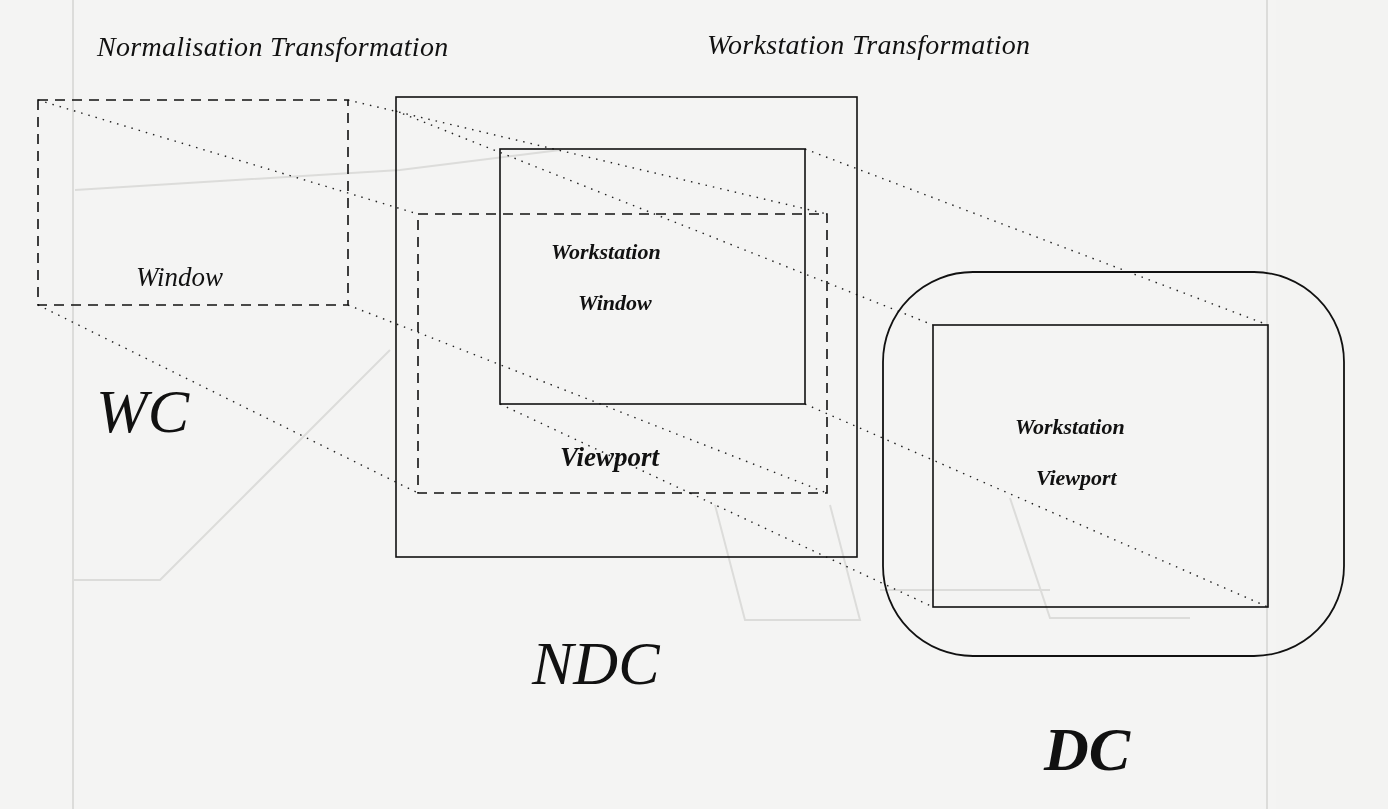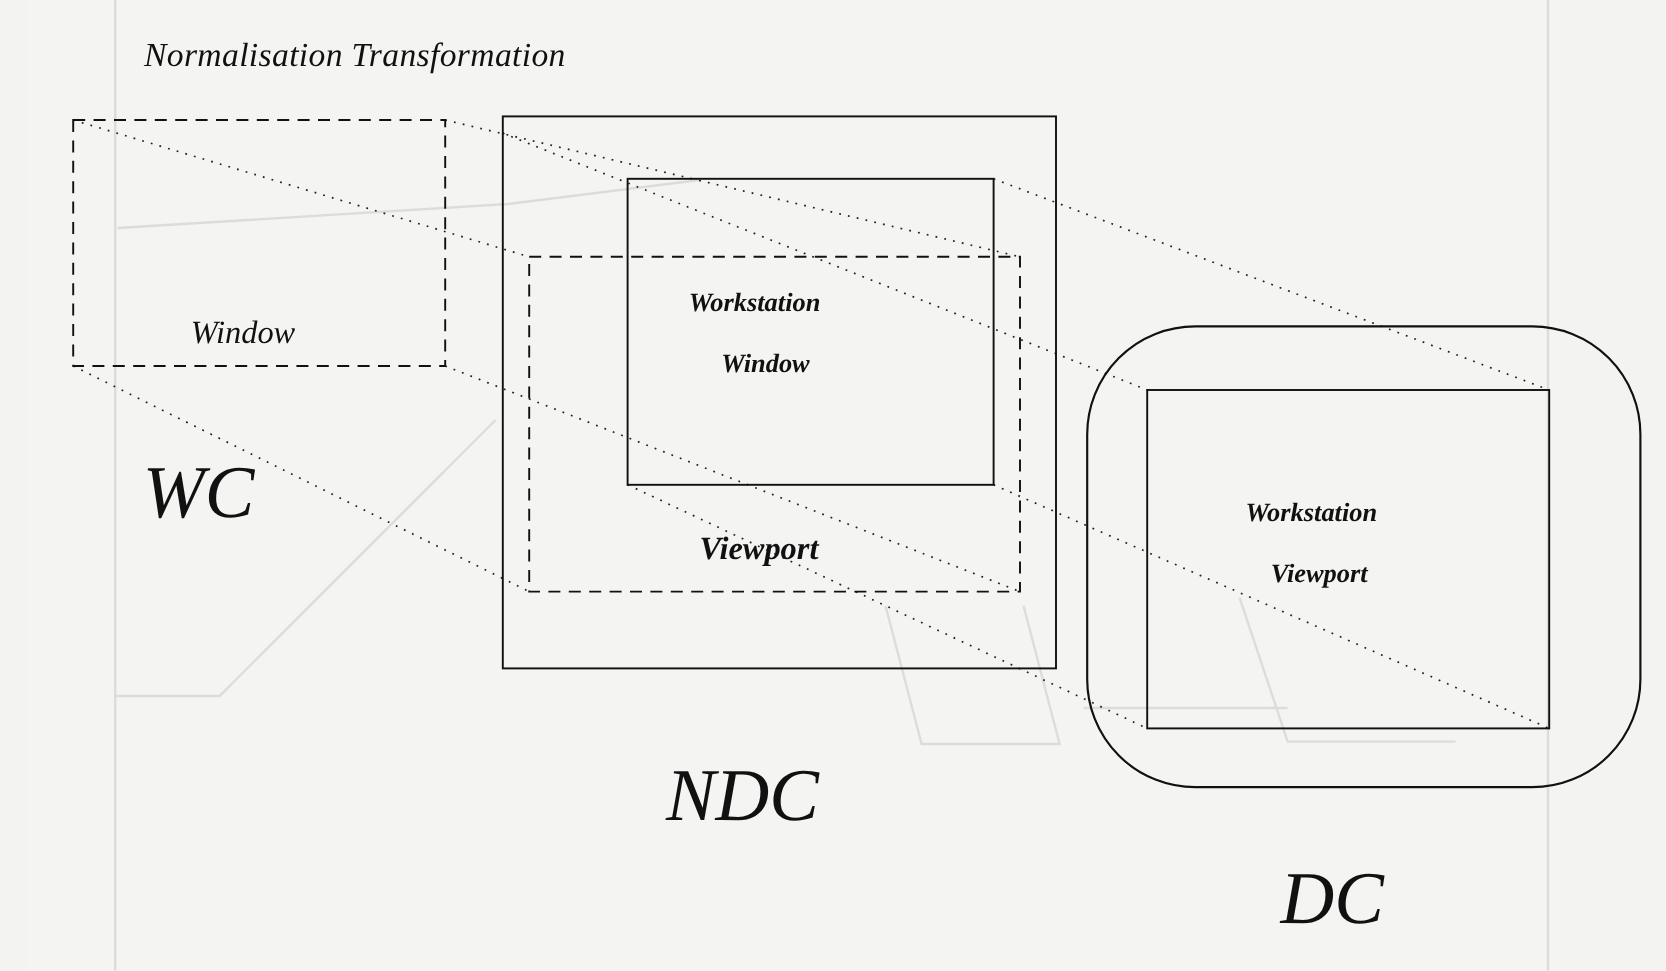--- a/index.html
+++ b/index.html
@@ -8,21 +8,20 @@
       width: 1388px;
       height: 809px;
       overflow: hidden;
       background: #f3f3f2;
     }
     .canvas {
       position: relative;
       width: 1276px;
       height: 809px;
       background: #f4f4f3;
-      margin-left: 23px;
     }
     svg.diagram {
       position: absolute;
       left: 0;
       top: 0;
       width: 1388px;
       height: 809px;
     }
     .lbl {
       position: absolute;
@@ -75,27 +74,28 @@
     <rect x="418" y="214" width="409" height="279" fill="none" stroke="#111" stroke-width="1.6" stroke-dasharray="10 7"></rect>
 
     <rect x="500" y="149" width="305" height="255" fill="none" stroke="#111" stroke-width="1.6"></rect>
 
     <rect x="883" y="272" width="461" height="384" rx="90" ry="90" fill="none" stroke="#111" stroke-width="1.8"></rect>
 
     <rect x="933" y="325" width="335" height="282" fill="none" stroke="#111" stroke-width="1.6"></rect>
   </svg>
 
   <div class="lbl heading" style="left:97px; top:33px;">Normalisation  Transformation</div>
+  <div class="lbl heading" style="left:707px; top:31px;">Workstation  Transformation</div>
 
   <div class="lbl inner" style="left:136px; top:264px;">Window</div>
 
   <div class="lbl inner-bold" style="left:551px; top:241px;">Workstation</div>
   <div class="lbl inner-bold" style="left:578px; top:292px;">Window</div>
 
   <div class="lbl inner" style="left:560px; top:444px; font-weight:bold;">Viewport</div>
 
   <div class="lbl inner-bold" style="left:1015px; top:416px;">Workstation</div>
   <div class="lbl inner-bold" style="left:1036px; top:467px;">Viewport</div>
 
   <div class="lbl space" style="left:532px; top:632px;">NDC</div>
   <div class="lbl space" style="left:96px; top:380px;">WC</div>
-  <div class="lbl space" style="left:1044px; top:718px;">DC</div>
+  <div class="lbl space" style="left:1044px; top:718px;font-weight:bold;">DC</div>
 </div>
 
 </body></html>

